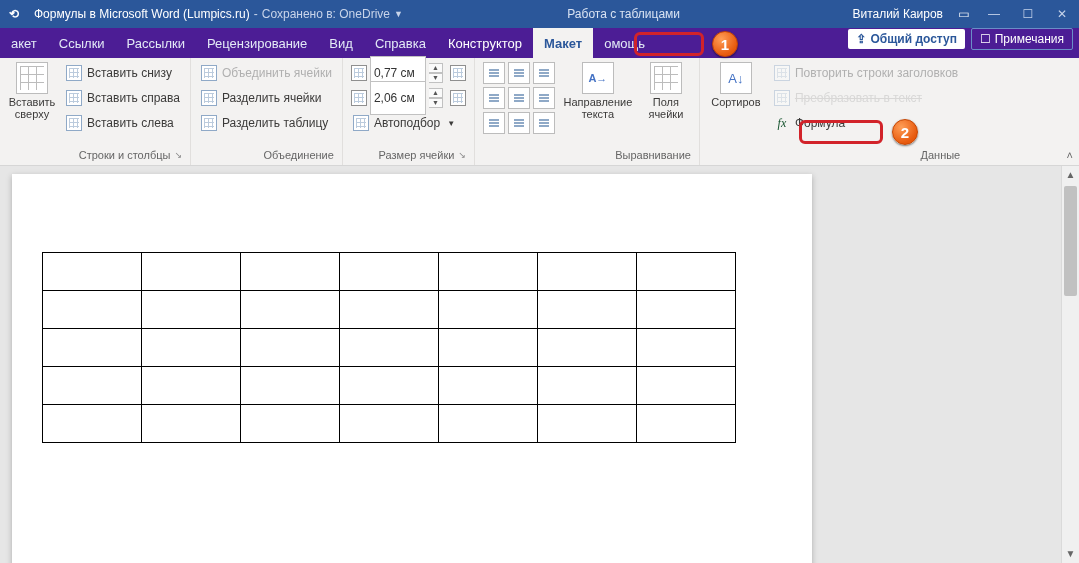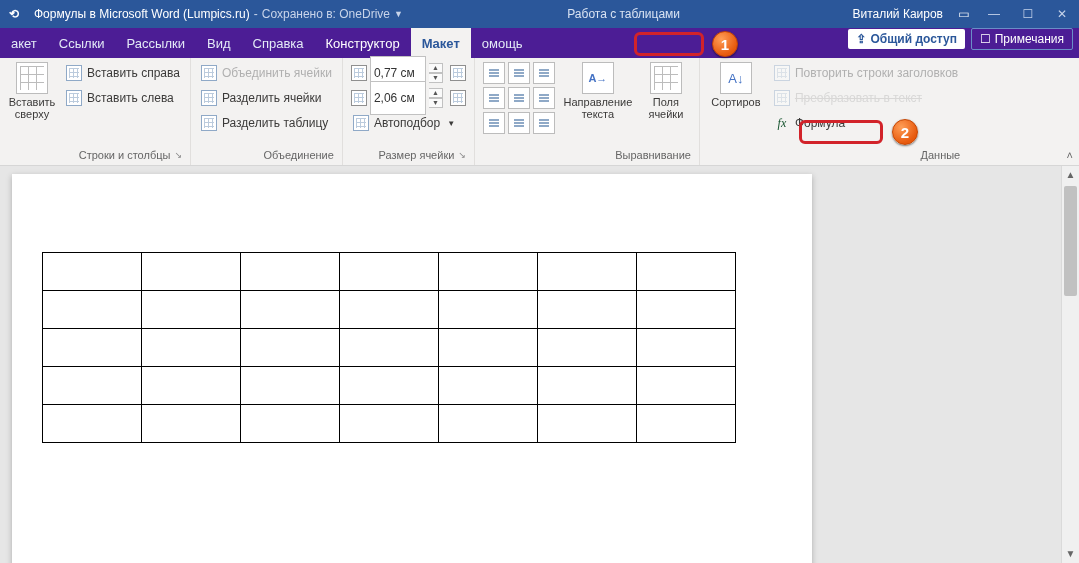--- a/index.html
+++ b/index.html
@@ -89,20 +89,21 @@
       <div class="btn">—</div>
       <div class="btn">☐</div>
       <div class="btn">✕</div>
     </div>
   </div>
 
   <div class="tabs-row">
     <div class="tab">акет</div>
     <div class="tab">Ссылки</div>
     <div class="tab">Рассылки</div>
+    <div class="tab">Рецензирование</div>
     <div class="tab">Вид</div>
     <div class="tab">Справка</div>
     <div class="tab context">Конструктор</div>
     <div class="tab active">Макет</div>
     <div class="tab">омощь</div>
     <div class="spacer"></div>
     <div class="right-buttons">
       <button class="share-btn">
         <span>⇪</span>
         <span>Общий доступ</span>
@@ -116,20 +117,24 @@
 
   <div class="ribbon">
 
     <div class="grp">
       <div class="grp-body">
         <div class="big-btn">
           <div class="ic grid"></div>
           <span>Вставить сверху</span>
         </div>
         <div class="stack">
+          <div class="sm-btn">
+              <span class="ic-sm"></span>
+              <span>Вставить снизу</span>
+            </div>
           <div class="sm-btn">
               <span class="ic-sm"></span>
               <span>Вставить справа</span>
             </div>
           <div class="sm-btn">
               <span class="ic-sm"></span>
               <span>Вставить слева</span>
             </div>
         </div>
       </div>

